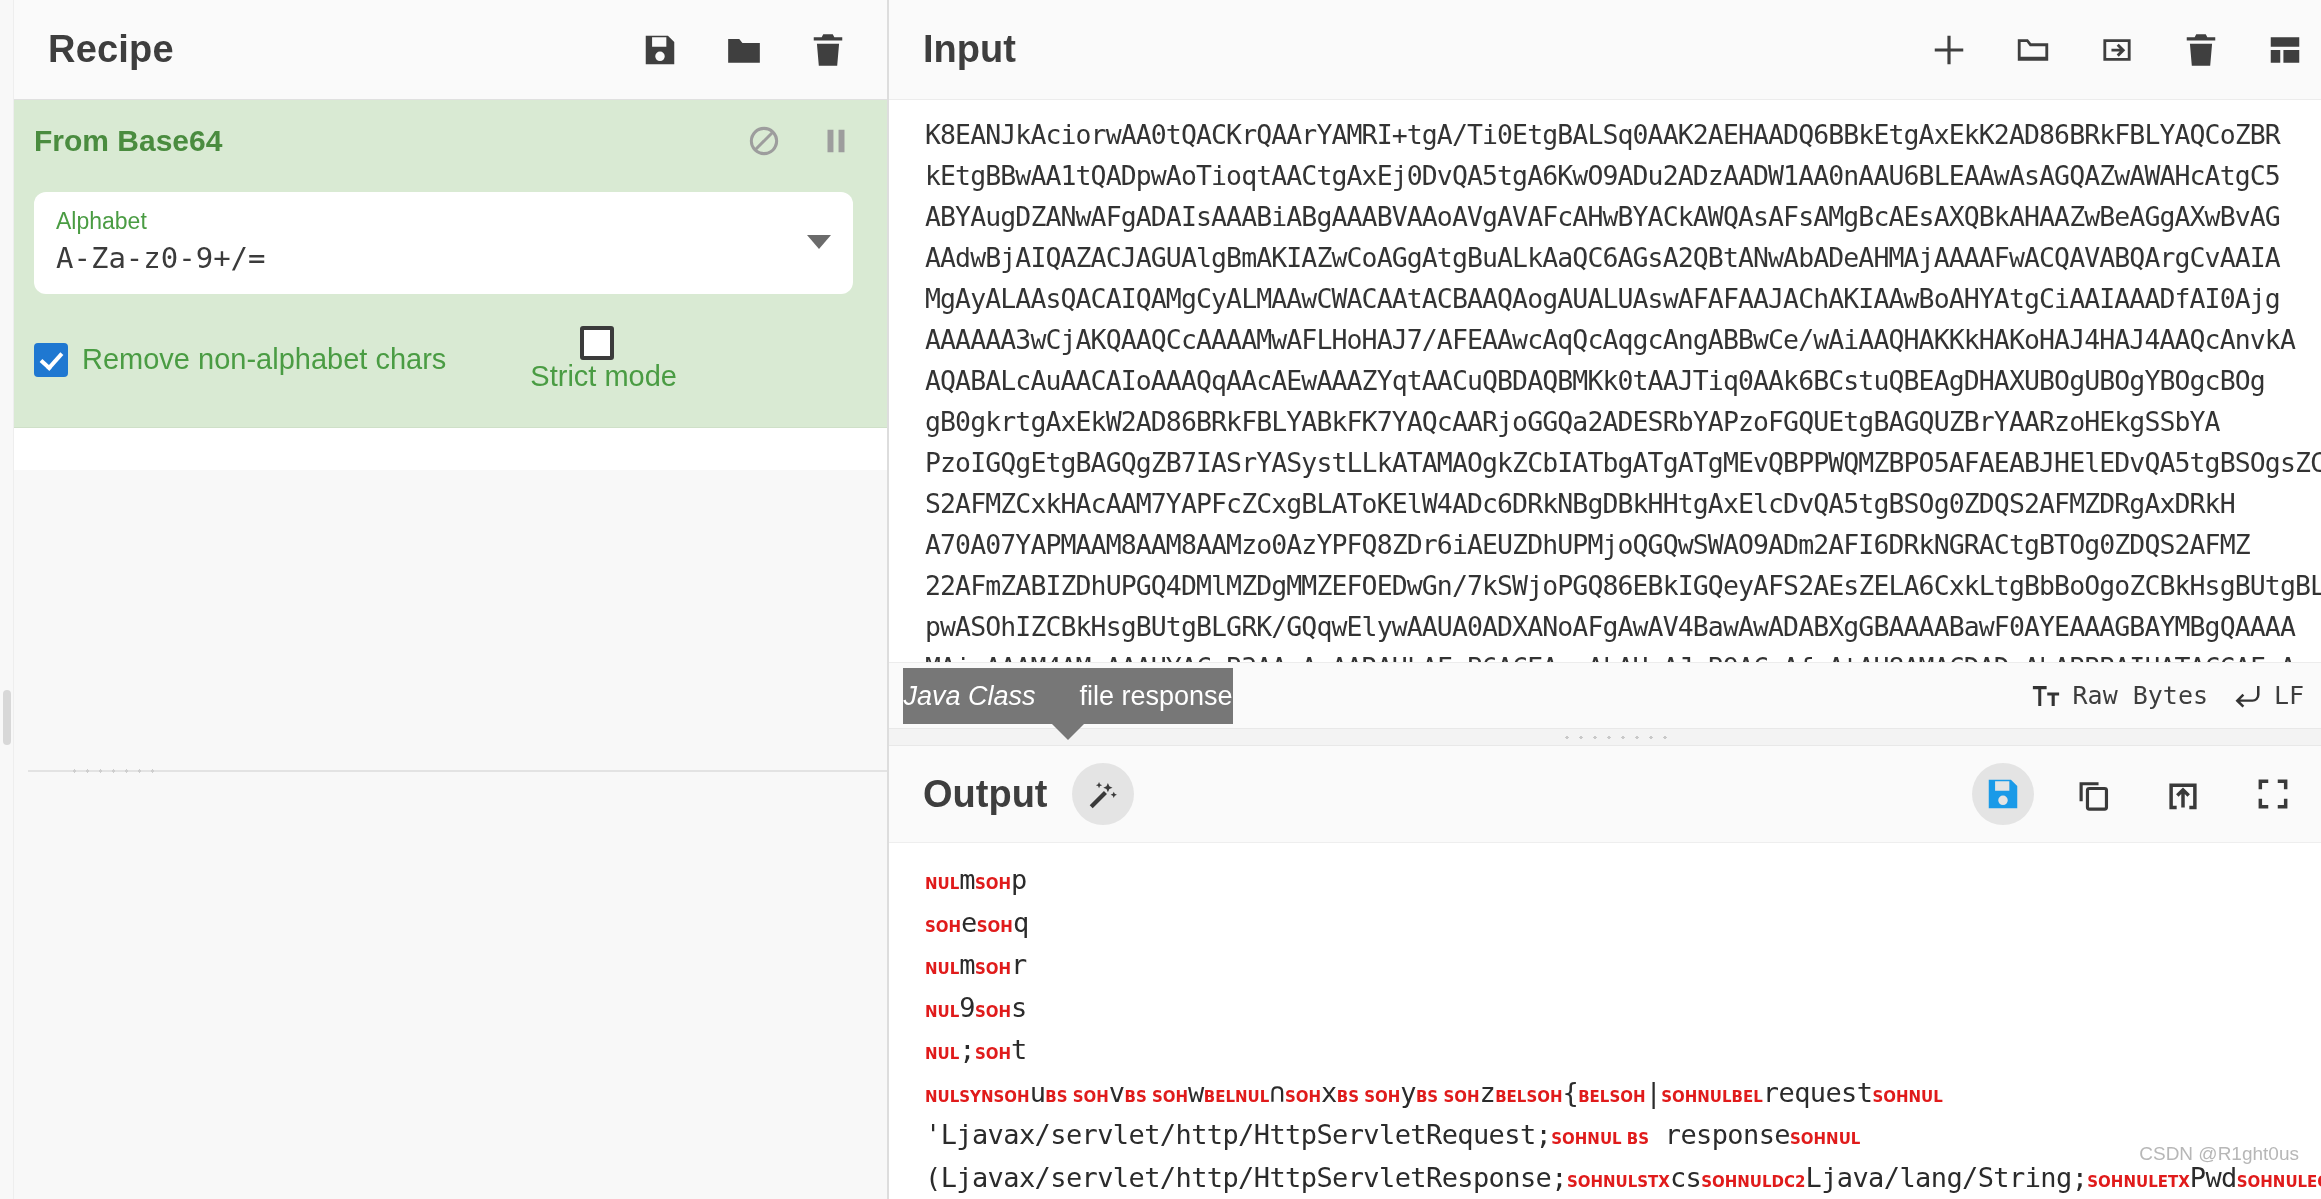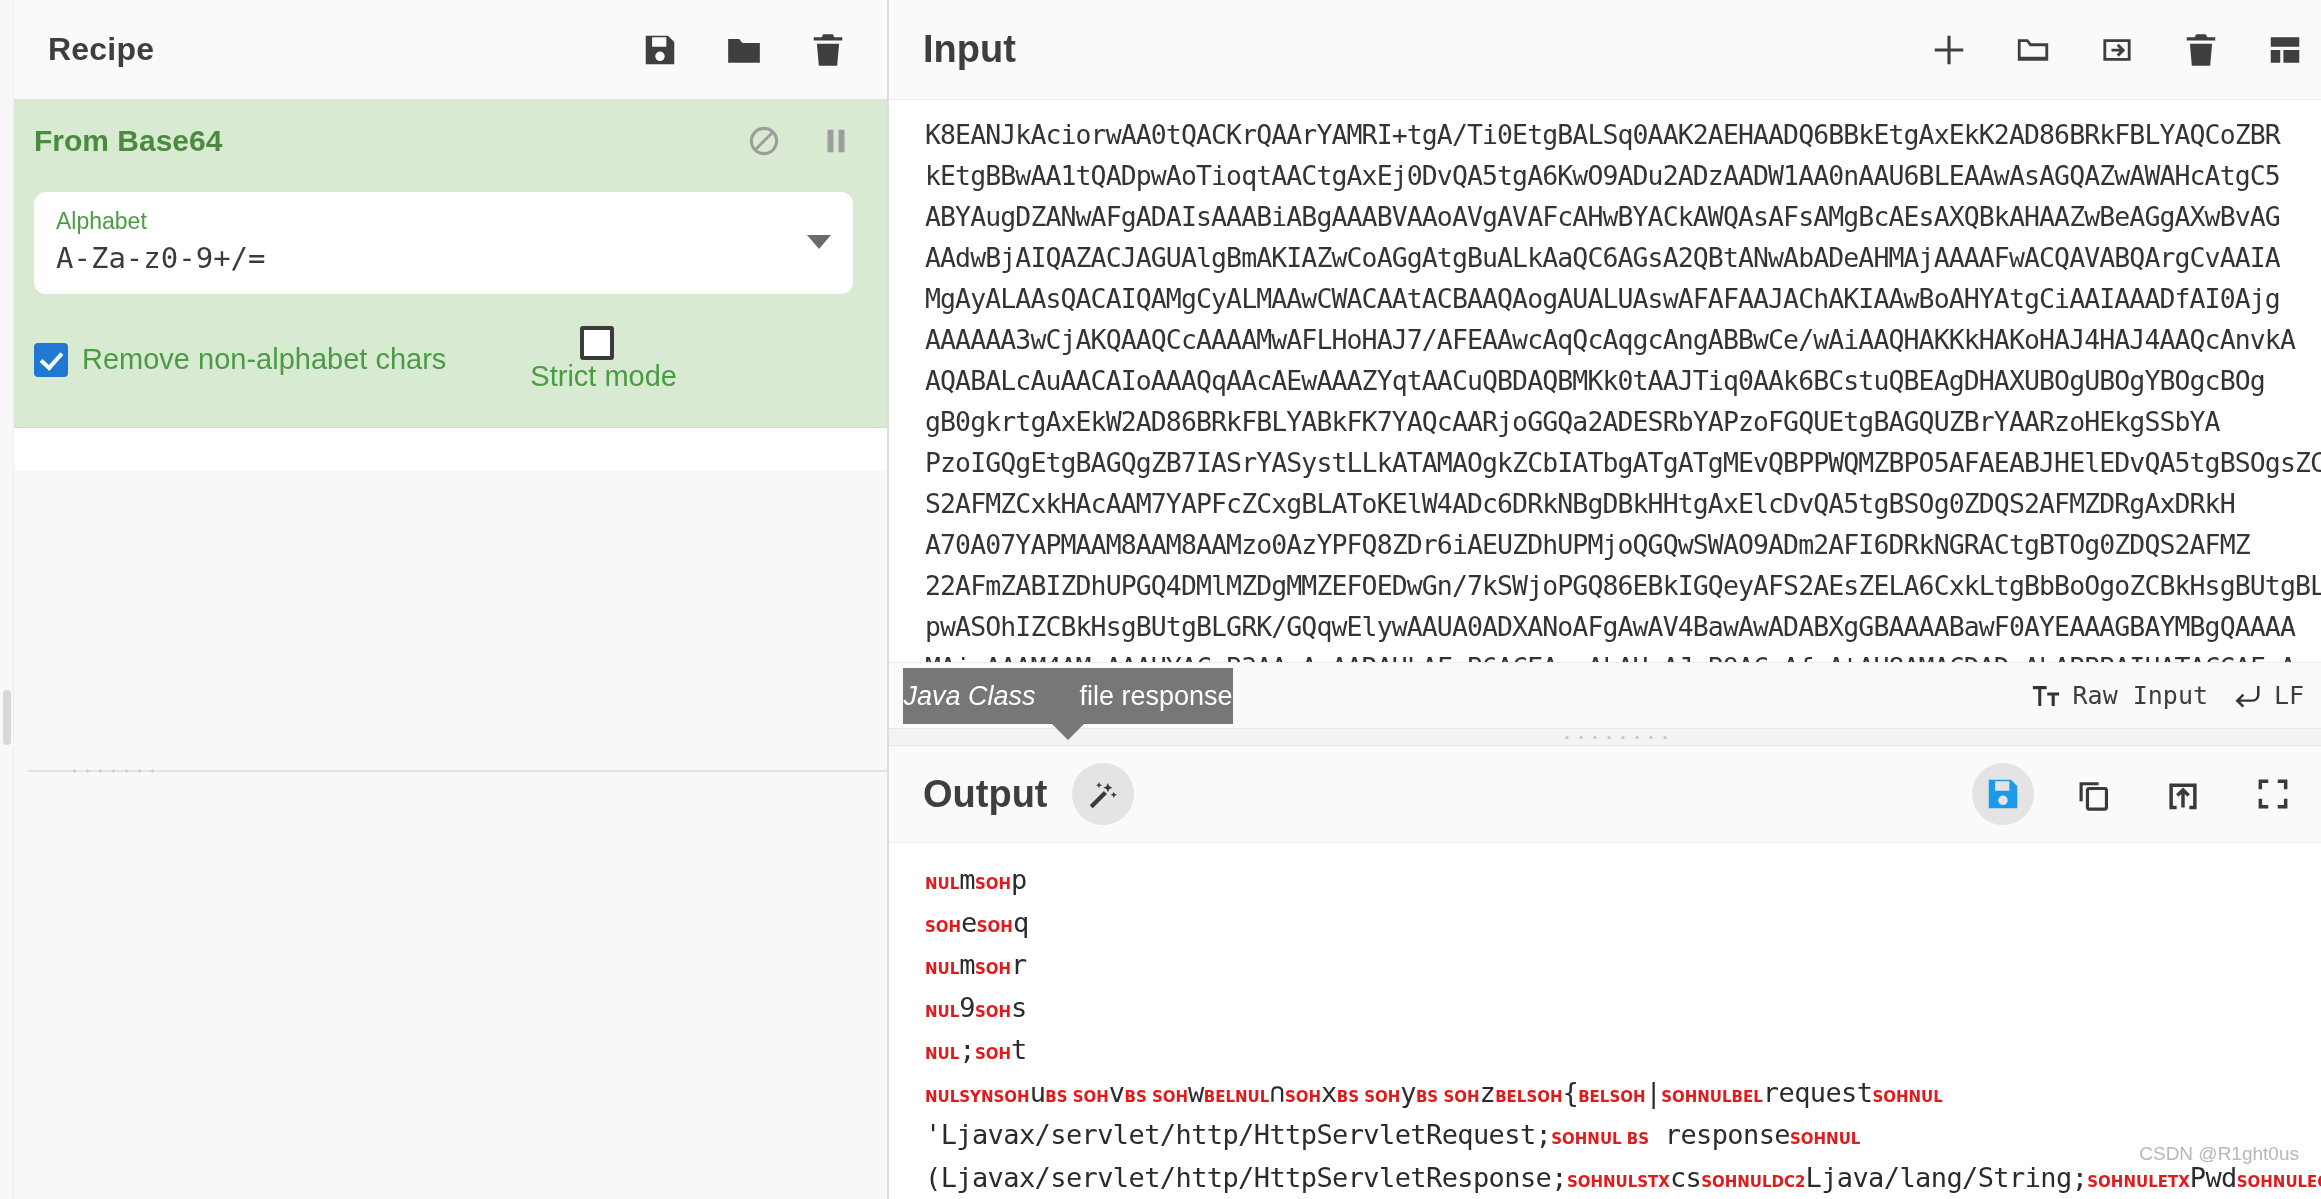--- a/index.html
+++ b/index.html
@@ -14,21 +14,21 @@
   
   .left-rail { width: 14px; height: 100%; background: #f8f8f8; position: relative; flex: 0 0 14px; border-right: 1px solid #eee;}
   .left-rail .thumb { position: absolute; left: 3px; top: 690px; width: 8px; height: 55px; background: #d8d8d8; border-radius: 4px;}
 
   
   .recipe-pane { width: 875px; flex: 0 0 875px; height: 100%; background: #fff; position: relative; border-right: 2px solid #ddd; }
   .pane-header {
     height: 100px; background: #fafafa; border-bottom: 1px solid #e0e0e0;
     display: flex; align-items: center; padding: 0 40px 0 34px;
   }
-  .pane-title { font-size: 32px; font-weight: bold; color: #3e3e3e; letter-spacing: .2px; }
+  .pane-title { font-size: 38px; font-weight: bold; color: #3e3e3e; letter-spacing: .2px; }
   .header-icons { margin-left: auto; display: flex; align-items: center; gap: 46px; }
   .hicon { width: 38px; height: 38px; display: block; color: #3f3f3f; cursor: pointer; }
   .hicon svg { width: 100%; height: 100%; display: block; fill: currentColor; }
 
   
   .op {
     background: #d9ead3; border-bottom: 1px solid #cfe0c8;
     padding: 24px 34px 34px 20px; position: relative;
   }
   .op-titlebar { display: flex; align-items: center; }
@@ -267,21 +267,21 @@
         <span class="tiny-tag">RBC</span>
         <span class="status-num">13424</span>
       </div>
       <div class="status-right">
         <div class="status-item">
           <span class="sicon">
             <svg viewBox="0 0 24 24">
                 <path d="M1.5 4h11v2.6H8.2V20H5.8V6.6H1.5V4zm11.5 5.2h9.5v2.4h-3.5V20h-2.5v-8.4H13V9.2z"></path>
               </svg>
           </span>
-          <span class="lbl">Raw Input</span>
+          <span class="lbl">Raw Bytes</span>
         </div>
         <div class="status-item">
           <span class="sicon">
             <svg viewBox="0 0 24 24">
                 <path d="M20 4v7.2a3.6 3.6 0 01-3.6 3.6H6.6l3.2-3.2-1.4-1.4L2.8 15.7l5.6 5.5 1.4-1.4-3.2-3.2h9.8A5.6 5.6 0 0022 11V4h-2z"></path>
               </svg>
           </span>
           <span class="lbl">LF</span>
         </div>
       </div>

